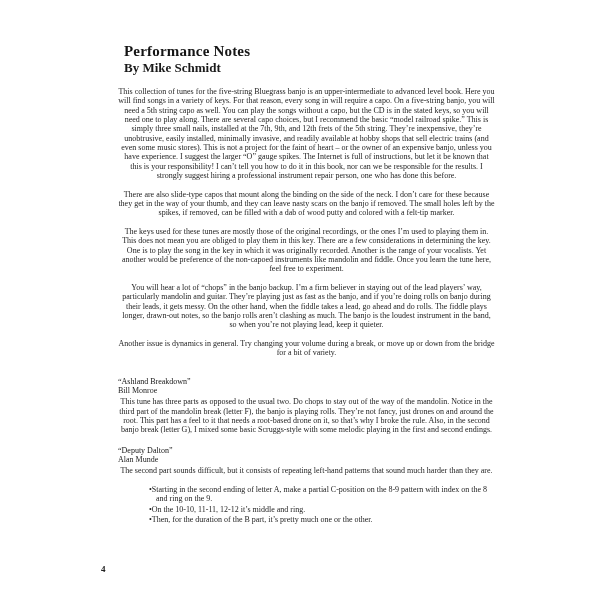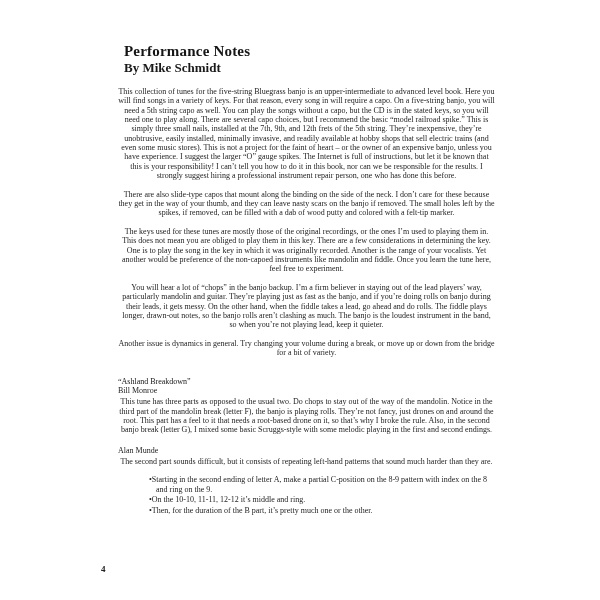--- a/index.html
+++ b/index.html
@@ -106,20 +106,21 @@
     <p class="para">You will hear a lot of “chops” in the banjo backup. I’m a firm believer in staying out of the lead players’ way, particularly mandolin and guitar. They’re playing just as fast as the banjo, and if you’re doing rolls on banjo during their leads, it gets messy. On the other hand, when the fiddle takes a lead, go ahead and do rolls. The fiddle plays longer, drawn-out notes, so the banjo rolls aren’t clashing as much. The banjo is the loudest instrument in the band, so when you’re not playing lead, keep it quieter.</p>
     <p class="para">Another issue is dynamics in general. Try changing your volume during a break, or move up or down from the bridge for a bit of variety.</p>
 
     <div class="song-section">
       <div class="song-heading">“Ashland Breakdown”</div>
       <div class="song-author">Bill Monroe</div>
       <p class="para">This tune has three parts as opposed to the usual two. Do chops to stay out of the way of the mandolin. Notice in the third part of the mandolin break (letter F), the banjo is playing rolls. They’re not fancy, just drones on and around the root. This part has a feel to it that needs a root-based drone on it, so that’s why I broke the rule. Also, in the second banjo break (letter G), I mixed some basic Scruggs-style with some melodic playing in the first and second endings.</p>
     </div>
 
     <div class="song-section second">
+      <div class="song-heading">“Deputy Dalton”</div>
       <div class="song-author">Alan Munde</div>
       <p class="para">The second part sounds difficult, but it consists of repeating left-hand patterns that sound much harder than they are.</p>
       <ul class="notes-list">
         <li>Starting in the second ending of letter A, make a partial C-position on the 8-9 pattern with index on the 8 and ring on the 9.</li>
         <li>On the 10-10, 11-11, 12-12 it’s middle and ring.</li>
         <li>Then, for the duration of the B part, it’s pretty much one or the other.</li>
       </ul>
     </div>
 
   </div>

